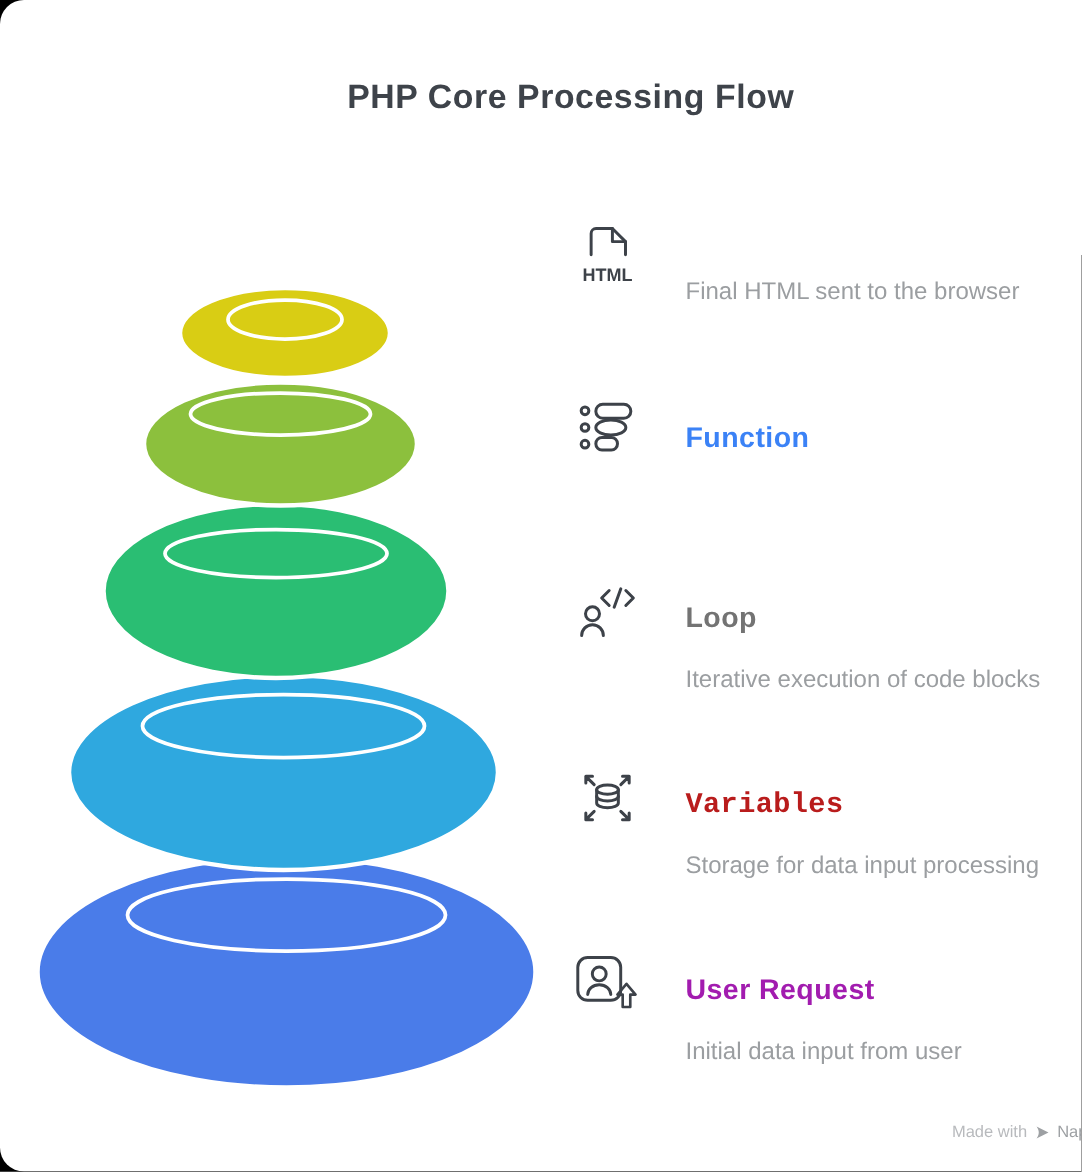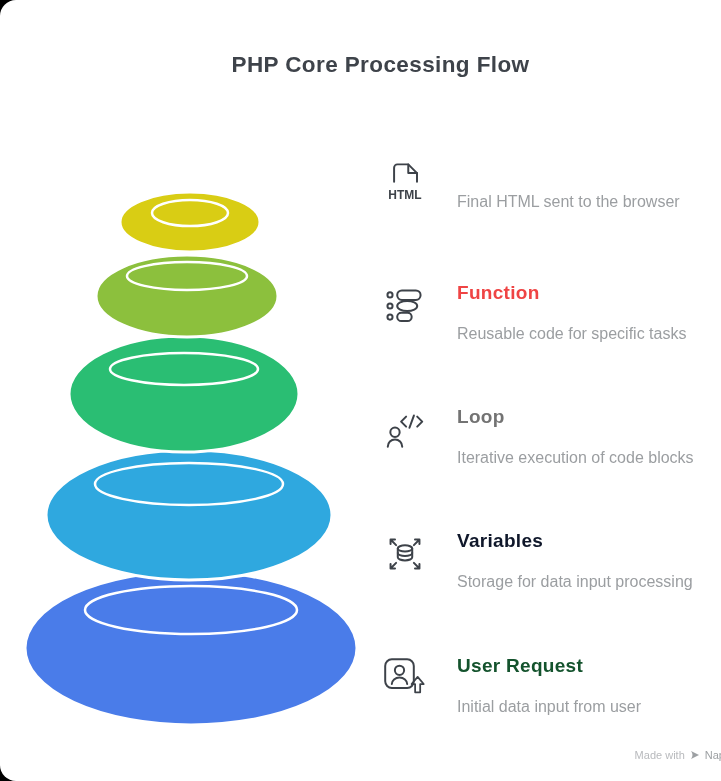--- a/index.html
+++ b/index.html
@@ -13,21 +13,21 @@
     padding-left:40px;
   }
   .main-title{
     position:absolute;top:52px;left:0;right:0;
     text-align:center;
     font-size:22.5px;font-weight:700;
     color:#3e434a;letter-spacing:.4px;
   }
   .pebbles{position:absolute;left:5px;top:170px;}
   .legend{position:absolute;left:383px;top:148px;width:320px;}
-  .legend-item{display:flex;align-items:center;min-height:71px;margin-bottom:49px;}
+  .legend-item{display:flex;align-items:flex-start;min-height:71px;margin-bottom:49px;}
   .icon{
     width:44px;flex:0 0 44px;margin-right:30px;
     display:flex;align-items:flex-start;justify-content:center;
   }
   .icon svg{stroke:currentColor;fill:none;stroke-width:1.8;stroke-linecap:round;stroke-linejoin:round;}
   .legend-text{padding-top:15px;}
   .legend-title{font-size:19px;font-weight:700;letter-spacing:.3px;line-height:1;}
   .legend-desc{font-size:16px;color:#9b9ea1;margin-top:22px;line-height:1.2;}
   .watermark{
     position:absolute;right:22px;bottom:20px;
@@ -81,22 +81,21 @@
         <svg width="40" height="34" viewBox="0 0 36 30">
           <circle cx="4.5" cy="5" r="2.3"></circle>
           <rect x="11" y="1" width="21" height="8.5" rx="4.2"></rect>
           <circle cx="4.5" cy="15" r="2.3"></circle>
           <ellipse cx="20" cy="15" rx="9" ry="4.5"></ellipse>
           <circle cx="4.5" cy="25" r="2.3"></circle>
           <rect x="11" y="21" width="13" height="7.5" rx="3.7"></rect>
         </svg>
       </span>
       <div class="legend-text">
-        <div class="legend-title" style="color: #ef4444;">Function</div>
-        <div class="legend-desc">Reusable code for specific tasks</div>
+        <div class="legend-title" style="color: #3b82f6;">Function</div>
       </div>
     </div>
 
     <div class="legend-item">
       <span class="icon" style="color: rgb(61, 66, 73);">
         <svg width="40" height="38" viewBox="0 0 36 34">
           <path d="M19 5 l-4.5 4.5 L19 14"></path>
           <path d="M29 5 l4.5 4.5 L29 14"></path>
           <path d="M26 4 l-4 11"></path>
           <circle cx="9" cy="19" r="4.2"></circle>
@@ -115,36 +114,36 @@
           <ellipse cx="18" cy="13" rx="6.5" ry="2.8"></ellipse>
           <path d="M11.5 13 v8 a6.5 2.8 0 0 0 13 0 v-8"></path>
           <path d="M11.5 17 a6.5 2.8 0 0 0 13 0"></path>
           <path d="M10 10 L5 5 M5 9 V5 h4"></path>
           <path d="M26 10 L31 5 M27 5 h4 v4"></path>
           <path d="M10 26 L5 31 M5 27 v4 h4"></path>
           <path d="M26 26 L31 31 M27 31 h4 v-4"></path>
         </svg>
       </span>
       <div class="legend-text">
-        <div class="legend-title" style="color: #0f172a;">Variables</div>
+        <div class="legend-title" style="color: #b91c1c; font-family: Liberation Mono, monospace;">Variables</div>
         <div class="legend-desc">Storage for data input processing</div>
       </div>
     </div>
 
     <div class="legend-item">
       <span class="icon" style="color: rgb(61, 66, 73);">
         <svg width="44" height="42" viewBox="0 0 40 38">
           <rect x="2" y="2" width="26" height="26" rx="6"></rect>
           <circle cx="15" cy="12" r="4.2"></circle>
           <path d="M8 24.5 a7 6 0 0 1 14 0"></path>
           <path d="M31.5 18 L37 24.5 H33.8 V32 H29.2 V24.5 H26 Z" stroke-width="1.6"></path>
         </svg>
       </span>
       <div class="legend-text">
-        <div class="legend-title" style="color: #14532d;">User Request</div>
+        <div class="legend-title" style="color: #a21caf;">User Request</div>
         <div class="legend-desc">Initial data input from user</div>
       </div>
     </div>
 
   </div>
 
   <div class="watermark">
     <span>Made with</span>
     <svg width="10" height="10" viewBox="0 0 10 10">
       <path d="M1 1 L9 5 L1 9 C3 6.5 3 3.5 1 1 Z" fill="#9da0a3" stroke="none"></path>

